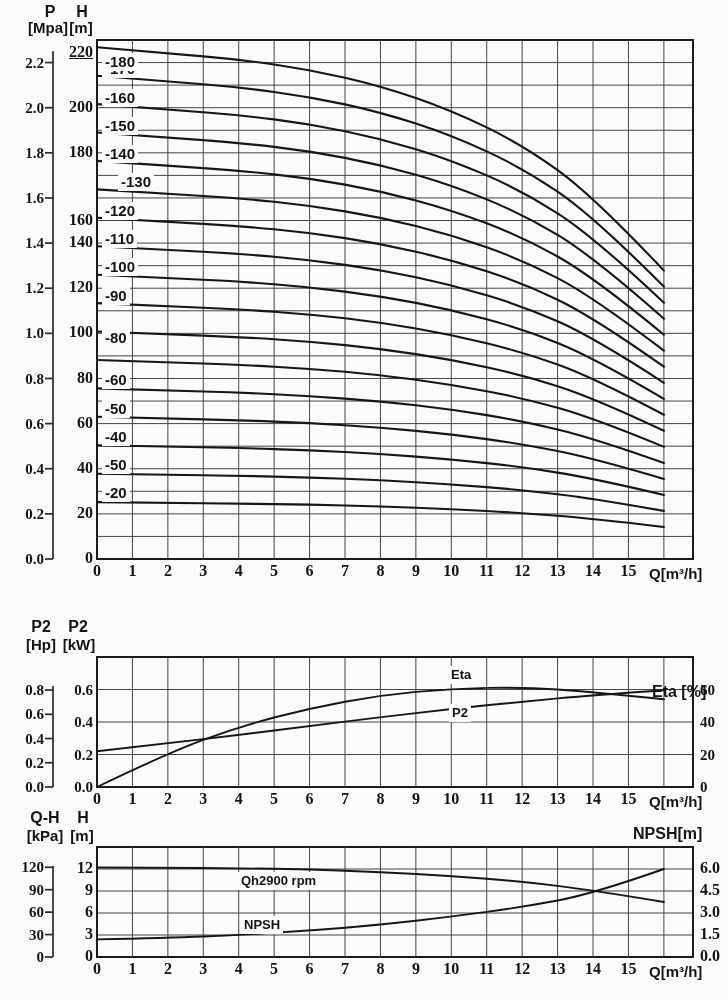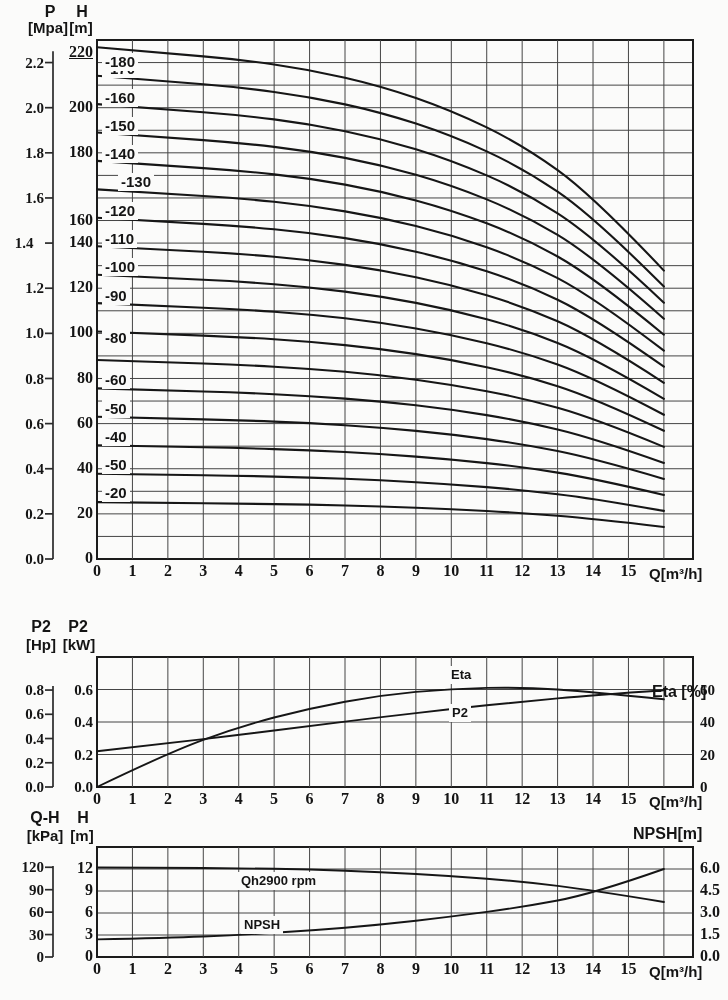--- a/index.html
+++ b/index.html
@@ -187,21 +187,21 @@
   <div class="clabel mid" style="left:241px;top:916px;">NPSH</div>
 
   <div id="labels">
       <div class="lbl num right" style="left:4px;top:551.0px;width:40px;">0.0</div>
       <div class="lbl num right" style="left:4px;top:505.9px;width:40px;">0.2</div>
       <div class="lbl num right" style="left:4px;top:460.7px;width:40px;">0.4</div>
       <div class="lbl num right" style="left:4px;top:415.6px;width:40px;">0.6</div>
       <div class="lbl num right" style="left:4px;top:370.5px;width:40px;">0.8</div>
       <div class="lbl num right" style="left:4px;top:325.3px;width:40px;">1.0</div>
       <div class="lbl num right" style="left:4px;top:280.2px;width:40px;">1.2</div>
-      <div class="lbl num right" style="left:4px;top:235.1px;width:40px;text-align:center;">1.4</div>
+      <div class="lbl num right" style="left:4px;top:235.1px;width:40px;">1.4</div>
       <div class="lbl num right" style="left:4px;top:190.0px;width:40px;">1.6</div>
       <div class="lbl num right" style="left:4px;top:144.8px;width:40px;">1.8</div>
       <div class="lbl num right" style="left:4px;top:99.7px;width:40px;">2.0</div>
       <div class="lbl num right" style="left:4px;top:54.6px;width:40px;">2.2</div>
       <div class="lbl num x right" style="left:53px;top:550.0px;width:40px;">0</div>
       <div class="lbl num x right" style="left:53px;top:504.9px;width:40px;">20</div>
       <div class="lbl num x right" style="left:53px;top:459.7px;width:40px;">40</div>
       <div class="lbl num x right" style="left:53px;top:414.6px;width:40px;">60</div>
       <div class="lbl num x right" style="left:53px;top:369.5px;width:40px;">80</div>
       <div class="lbl num x right" style="left:53px;top:324.3px;width:40px;">100</div>

